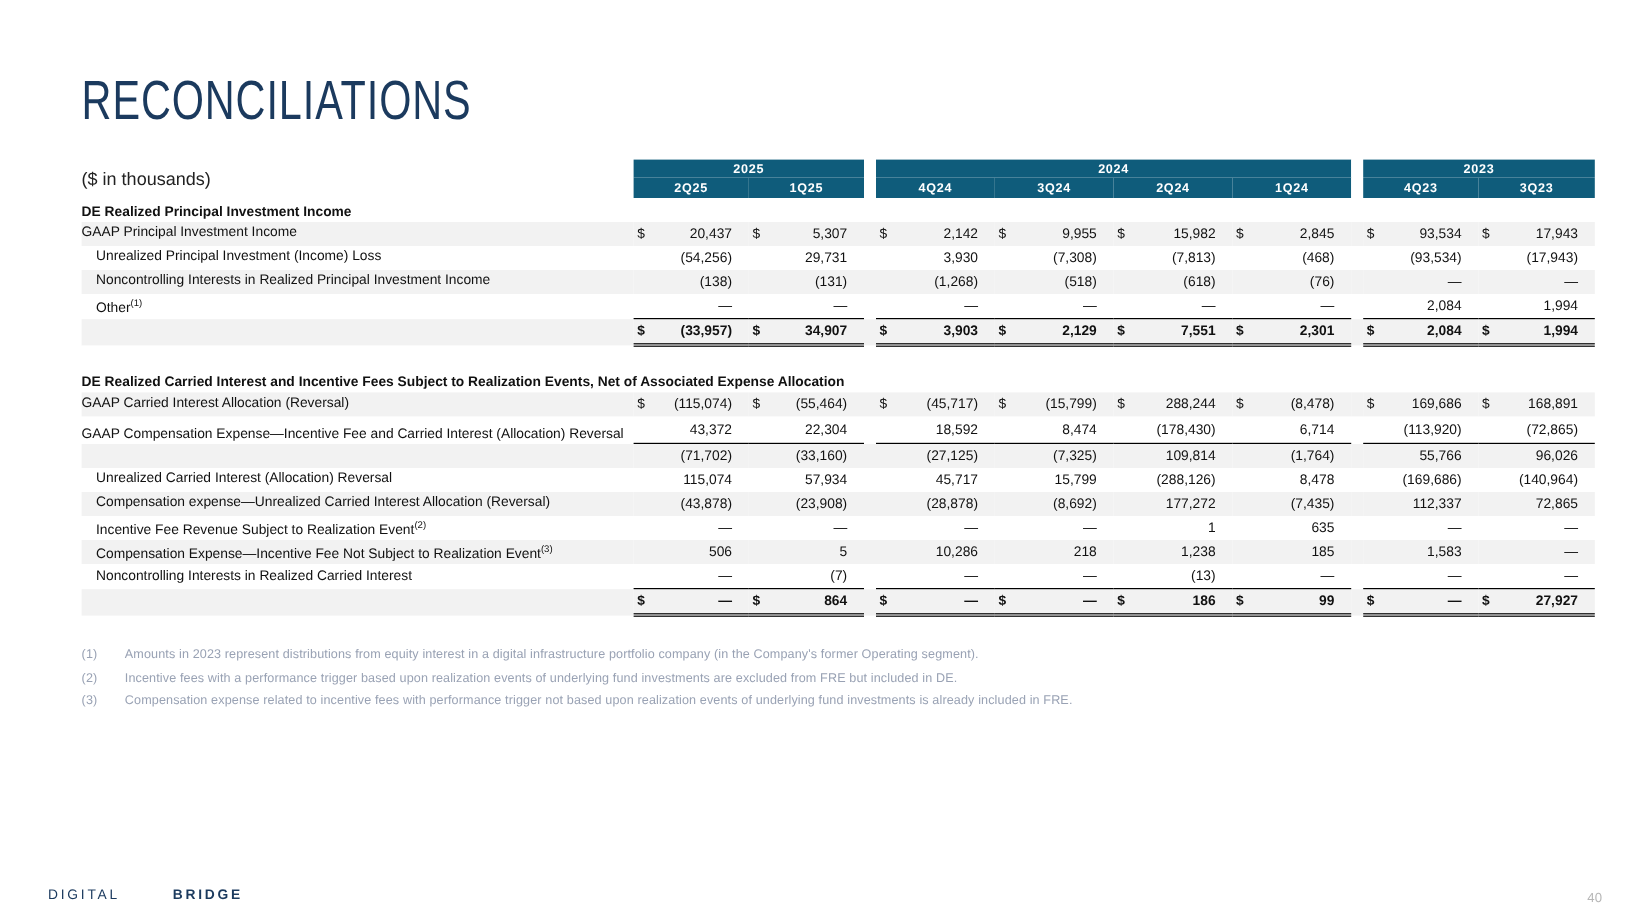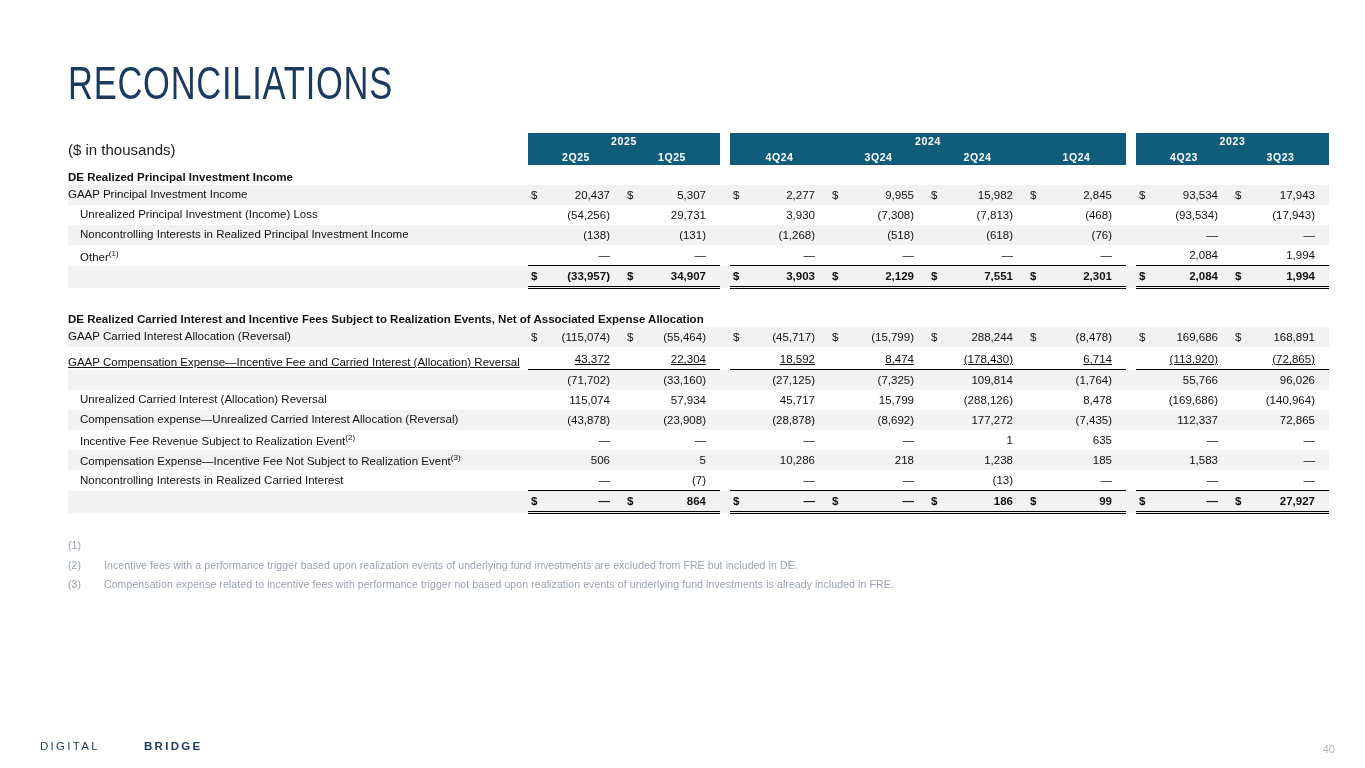--- a/index.html
+++ b/index.html
@@ -31,21 +31,21 @@
   
   tbody td { height:20px; }
   tr.stripe td { background:#F2F2F2; }
   tr.section-title td { font-weight:bold; height:18px; vertical-align:bottom; padding-bottom:2px; background:#fff; }
   td.label { text-align:left; padding-right:6px; line-height:13.5px; }
   td.label.indent { padding-left:12px; }
   td.label sup { font-size:8px; }
   td.num { line-height:20px; }
   td.num .dollar { float:left; padding-left:3px; }
   td.num .val { display:block; text-align:right; padding-right:14px; }
-  tr.twoline td { vertical-align:bottom;text-decoration:underline; }
+  tr.twoline td { vertical-align:bottom; }
   tr.twoline td.num { line-height:15px; padding-bottom:2px; }
   tr.subtotal td.num { border-top:1px solid #000;margin-top:36px; }
   tr.total td.num { border-top:1px solid #000; border-bottom:3px double #000; font-weight:bold; }
   tr.spacer td { height:18px; background:#fff; }
   
   .footnotes { position:absolute; left:68px; top:536px; width:1270px; }
   .footnote { display:flex; color:#99A2B4; font-size:10.5px; line-height:19.5px; letter-spacing:.1px; }
   .fn-num { width:36px; flex:none; }
   
   .logo { position:absolute; left:40px; bottom:16px; font-size:11.5px; letter-spacing:2.3px; color:#1B3A5E; }
@@ -106,21 +106,21 @@
             <span class="dollar">$</span>
             <span class="val">20,437</span>
           </td>
           <td class="num">
             <span class="dollar">$</span>
             <span class="val">5,307</span>
           </td>
           <td class="gap"></td>
           <td class="num">
             <span class="dollar">$</span>
-            <span class="val">2,277</span>
+            <span class="val">2,142</span>
           </td>
           <td class="num">
             <span class="dollar">$</span>
             <span class="val">9,955</span>
           </td>
           <td class="num">
             <span class="dollar">$</span>
             <span class="val">15,982</span>
           </td>
           <td class="num">
@@ -623,20 +623,21 @@
             <span class="dollar">$</span>
             <span class="val">27,927</span>
           </td>
         </tr>
       </tbody>
   </table>
 
   <div class="footnotes">
     <div class="footnote">
       <span class="fn-num">(1)</span>
+      <span class="fn-text">Amounts in 2023 represent distributions from equity interest in a digital infrastructure portfolio company (in the Company's former Operating segment).</span>
     </div>
     <div class="footnote">
       <span class="fn-num">(2)</span>
       <span class="fn-text">Incentive fees with a performance trigger based upon realization events of underlying fund investments are excluded from FRE but included in DE.</span>
     </div>
     <div class="footnote">
       <span class="fn-num">(3)</span>
       <span class="fn-text">Compensation expense related to incentive fees with performance trigger not based upon realization events of underlying fund investments is already included in FRE.</span>
     </div>
   </div>

